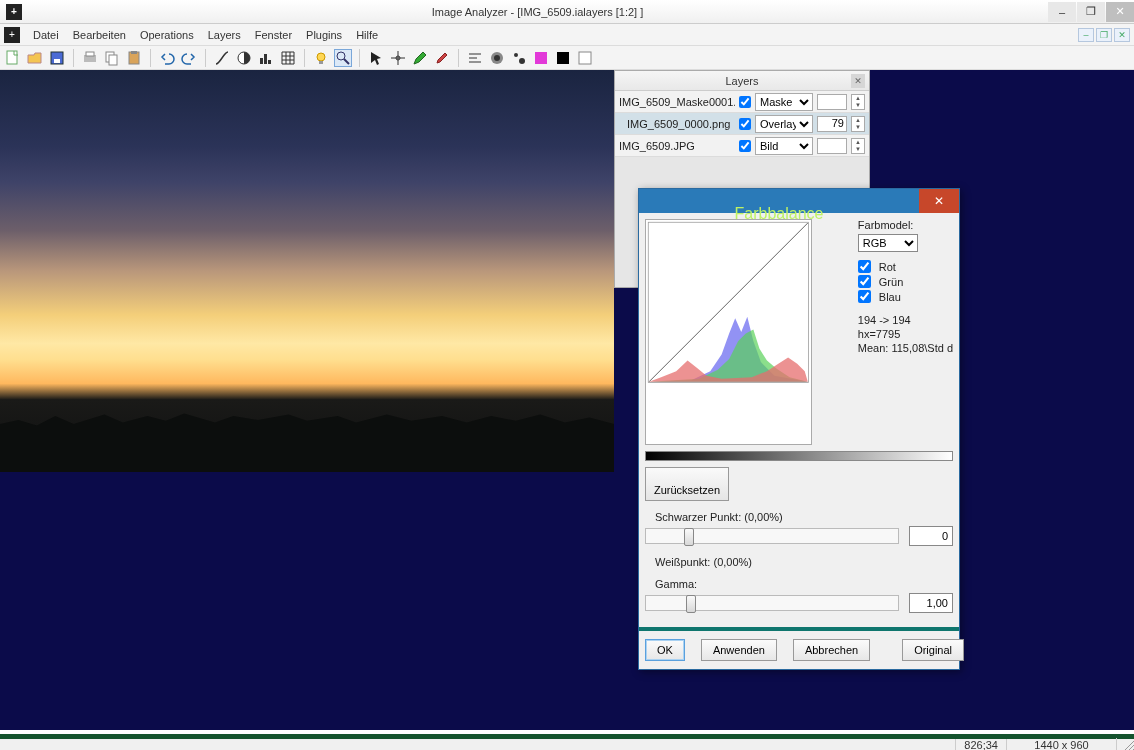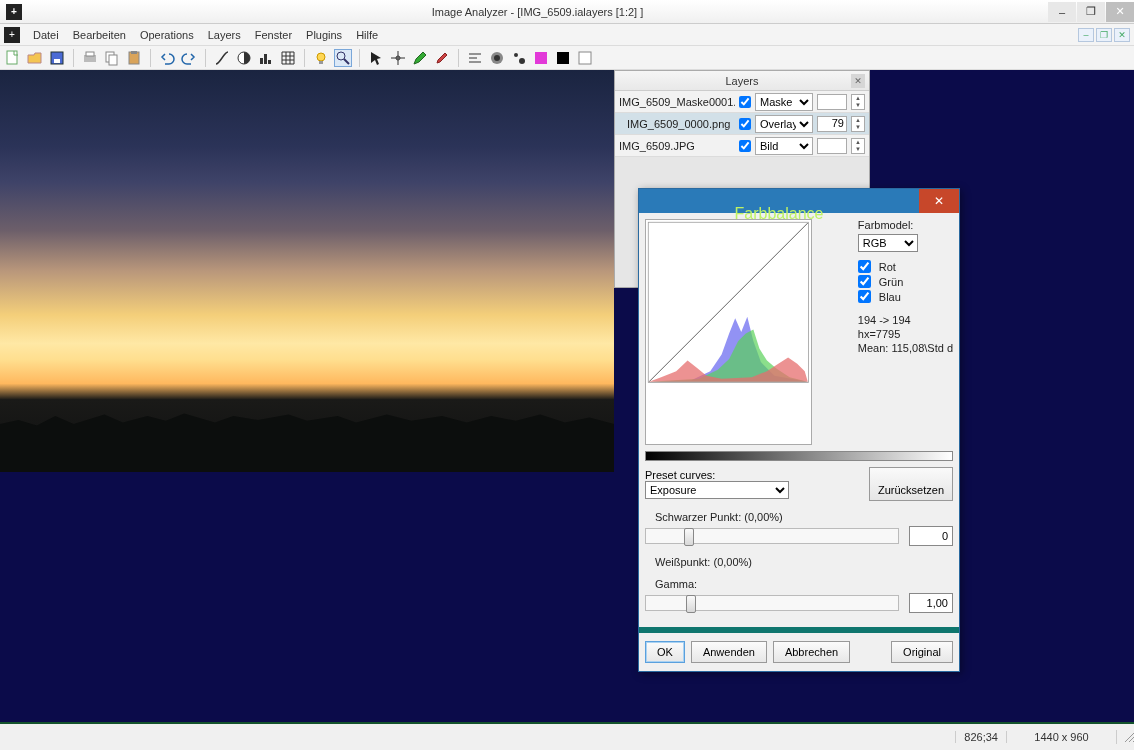--- a/index.html
+++ b/index.html
@@ -19,21 +19,21 @@
 .menubar .mdi-btn { width:16px; height:14px; border:1px solid #b5c7de; background:#eaf1fb; display:flex; align-items:center; justify-content:center; font-size:9px; color:#4a6; }
 
 .toolbar { height: 24px; display: flex; align-items: center; gap: 4px; padding: 0 4px; background: #f4f4f4; border-bottom: 1px solid #dcdcdc; }
 .tb-btn { width:18px; height:18px; display:flex; align-items:center; justify-content:center; }
 .tb-sep { width:1px; height:18px; background:#ccc; margin:0 3px; }
 
 .workspace { position: absolute; top: 70px; left: 0; right: 0; bottom: 20px; background: #0b0b4a; }
 .canvas { position: absolute; left: 0; top: 0; width: 614px; height: 402px; background: linear-gradient(to bottom, #1a2440 0%, #2b3358 19%, #3f4368 28%, #6d5f6a 40%, #b9977b 50%, #f4cf7a 61%, #ffe8a5 68%, #ffdf8f 72%, #ffb85e 78%, #1a1a18 82%, #0e0f10 100%); }
 .canvas .silhouette { position:absolute; left:0; right:0; bottom:0; height:80px; background: #0c0e0d; clip-path: polygon(0% 40%, 3% 35%, 6% 42%, 9% 30%, 12% 40%, 17% 28%, 20% 38%, 24% 30%, 27% 36%, 30% 27%, 35% 38%, 38% 30%, 42% 35%, 47% 28%, 50% 36%, 55% 30%, 58% 38%, 63% 28%, 67% 36%, 72% 30%, 76% 38%, 80% 30%, 84% 36%, 88% 28%, 92% 38%, 96% 32%, 100% 40%, 100% 100%, 0% 100%); }
 
-.statusbar { position:absolute; left:0; right:0; bottom:0; height:28px; background:#f0f0f0; border-top:2px solid #14532d; display:flex; align-items:center; }
+.statusbar { position:absolute; left:0; right:0; bottom:0; height:16px; background:#f0f0f0; border-top:5px solid #14532d; display:flex; align-items:center; }
 .statusbar .sb-cell { padding:0 8px; border-left:1px solid #ccc; color:#333; }
 .statusbar .spacer { flex:1; }
 
 
 .layers-panel { position:absolute; left:614px; top:70px; width:256px; background:#e9e9e9; border:1px solid #aaa; }
 .layers-panel .lp-title { height:20px; text-align:center; background:linear-gradient(#f5f5f5,#e8e8e8); border-bottom:1px solid #ccc; line-height:20px; color:#333; position:relative;}
 .layers-panel .lp-close { position:absolute; right:4px; top:3px; width:14px; height:14px; background:#d6d6d6; display:flex; align-items:center; justify-content:center; font-size:9px; color:#666;}
 .layer-row { height:22px; display:flex; align-items:center; border-bottom:1px solid #dcdcdc; padding:0 4px; gap:4px; background:#f2f2f2; }
 .layer-row.sel { background:#d2e0e8;padding-left:12px; }
 .layer-row .lname { flex:1; color:#222; white-space:nowrap; overflow:hidden; }
@@ -66,21 +66,21 @@
 .preset-row button{ height:22px; padding:16px 8px; border:1px solid #999; background:linear-gradient(#fafafa,#e5e5e5);}
 
 .slider-group{ padding:4px 6px;}
 .slider-group .sl-row{ margin-bottom:10px;}
 .slider-group .sl-label{ color:#222; margin-bottom:3px; margin-left:10px;}
 .slider-group .sl-body{ display:flex; align-items:center; gap:10px;}
 .slider-group .track{ flex:1; height:16px; border:1px solid #bbb; background:#f8f8f8; position:relative;}
 .slider-group .thumb{ position:absolute; top:-1px; width:10px; height:18px; background:linear-gradient(#fafafa,#d8d8d8); border:1px solid #888; border-radius:2px;}
 .slider-group .val{ width:44px; height:20px; border:1px solid #888; background:#fff; text-align:right; padding-right:4px; line-height:18px;}
 
-.dlg-buttons{ display:flex; gap:6px; padding:8px 6px; border-top:6px solid #0f766e; align-items:center;}
+.dlg-buttons{ display:flex; gap:16px; padding:8px 6px; border-top:4px solid #0f766e; align-items:center;}
 .dlg-buttons button{ height:22px; padding:0 11px; border:1px solid #999; background:linear-gradient(#fbfbfb,#e7e7e7);}
 .dlg-buttons button.primary{ border:1px solid #5aa0dd; box-shadow: inset 0 0 0 1px #aad2f2;}
 
 .gradbar{ height:10px; margin:0 6px 6px 6px; border:1px solid #888; background:linear-gradient(to right,#000,#fff);}
 
 </style>
 </head>
 <body>
 
 <div class="titlebar">
@@ -331,24 +331,20 @@
         </div>
       <div class="stats">
         <div>194 -&gt; 194</div>
         <div>hx=7795</div>
         <div>Mean: 115,08\Std d</div>
       </div>
     </div>
   </div>
   <div class="gradbar"></div>
   <div class="preset-row">
-    <div class="pl">
-      <div>Preset curves:</div>
-      <select><option>Exposure</option></select>
-    </div>
     <button>Zurücksetzen</button>
   </div>
   <div class="slider-group">
     <div class="sl-row">
       <div class="sl-label">Schwarzer Punkt: (0,00%)</div>
       <div class="sl-body">
         <div class="track">
             <div class="thumb" style="left:15%"></div>
           </div>
         <div class="val">0</div>

